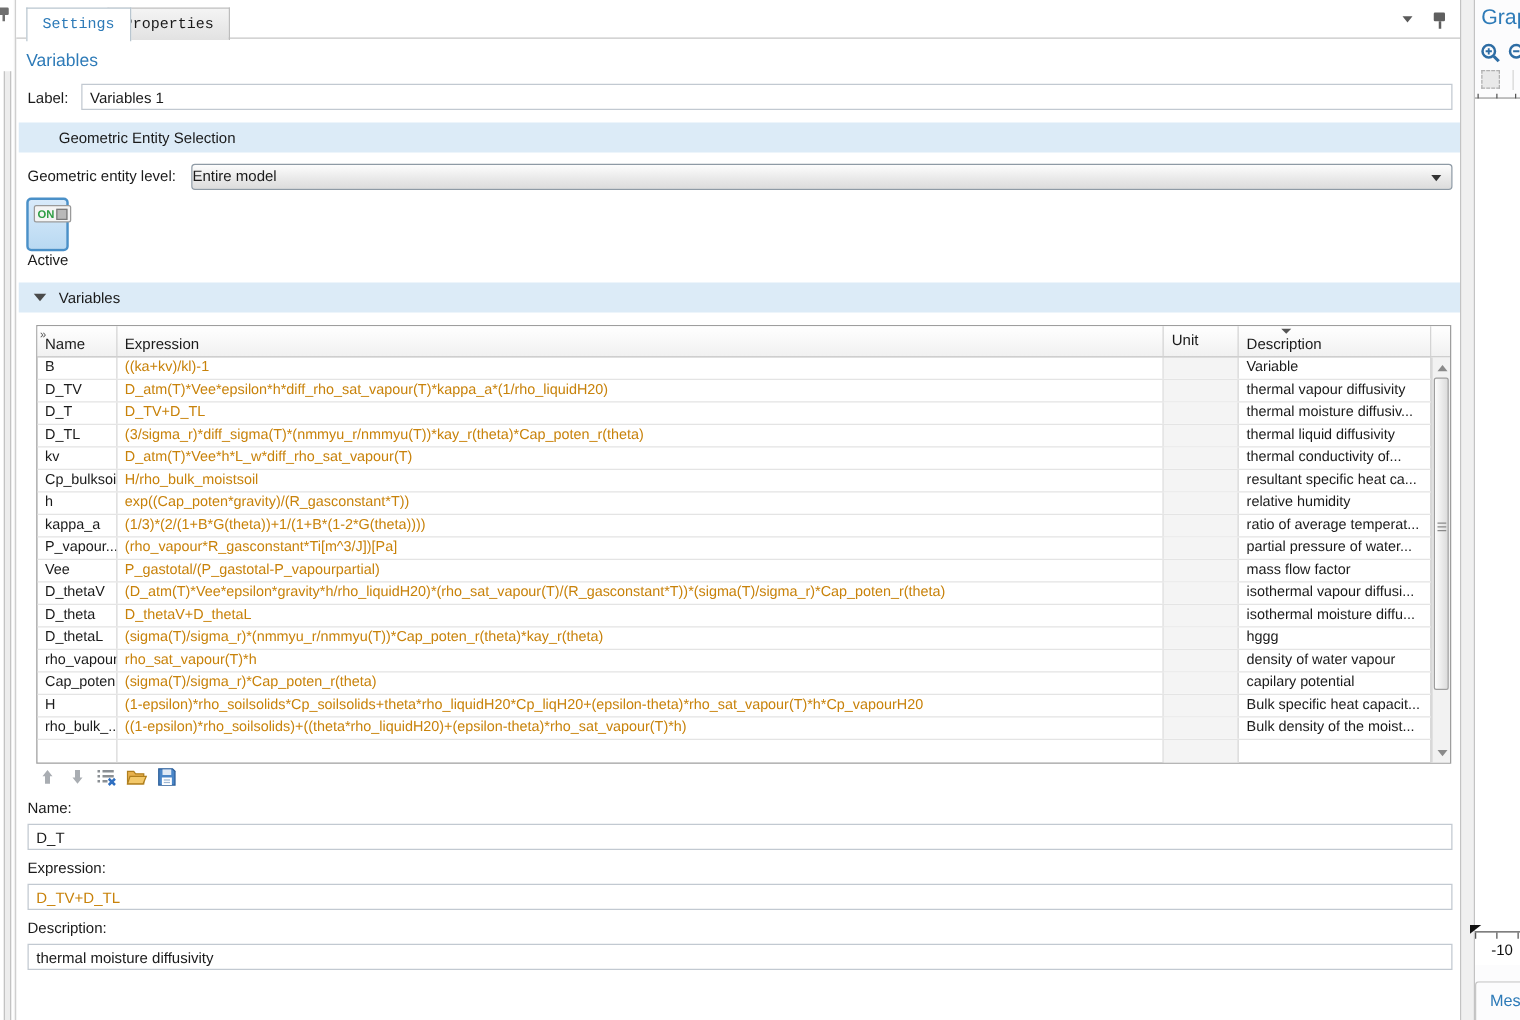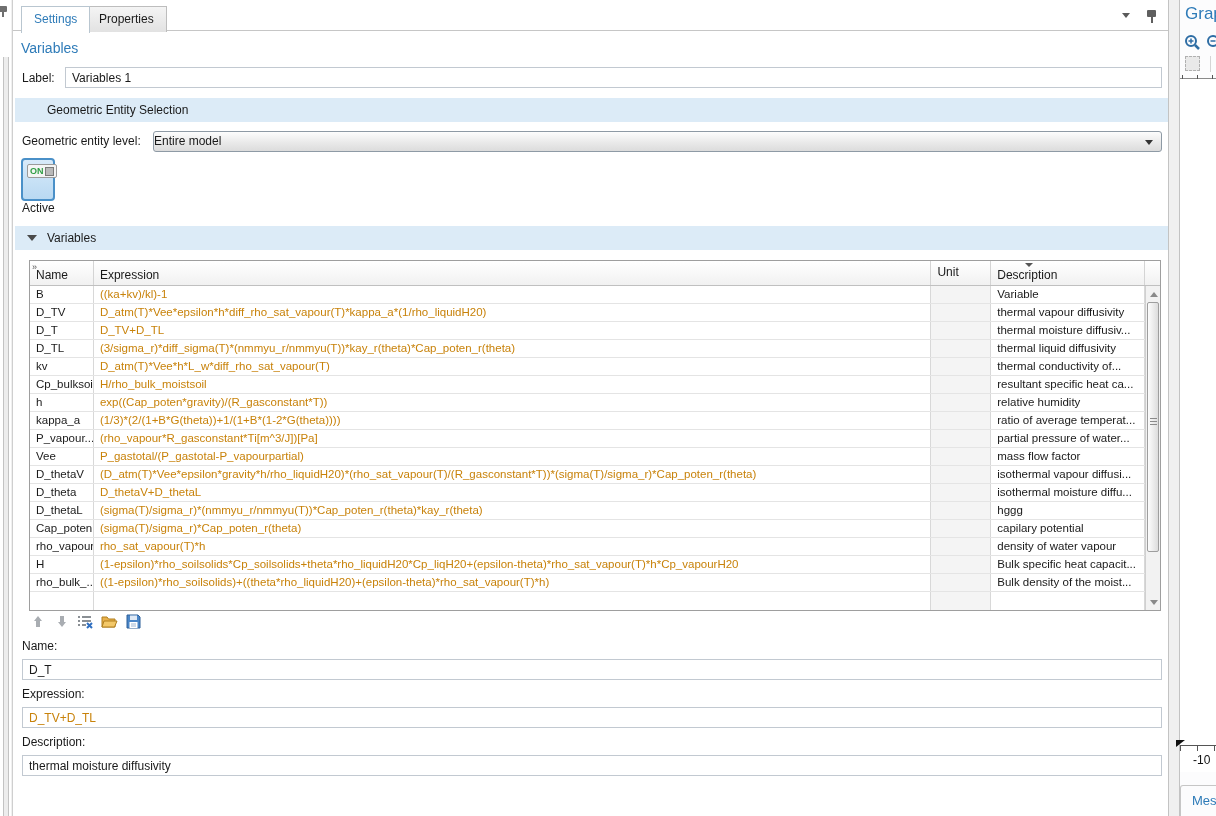--- a/index.html
+++ b/index.html
@@ -11,21 +11,21 @@
   .left-sliver { position:absolute; left:0; top:0; width:11px; height:816px; background:#ffffff; }
   .sliver-pin { position:absolute; left:-4px; top:5px; width:14px; height:13px; }
   .pin-glyph { position:relative; width:14px; height:13px; }
   .pin-glyph .head { position:absolute; left:3px; top:1px; width:8px; height:6px; background:#6f6f6f; border-radius:1px; }
   .pin-glyph .needle { position:absolute; left:6px; top:7px; width:2px; height:5px; background:#6f6f6f; }
   .sliver-edge { position:absolute; left:3px; top:57px; width:6px; height:759px; background:#ededed; border-left:1px solid #c3c3c3; border-right:1px solid #c3c3c3; }
 
   
   .settings-panel { position:absolute; left:12px; top:0; width:1157px; height:816px; background:#ffffff; border-left:1px solid #cfcfcf; border-right:1px solid #c3c3c3; }
   .tabbar { position:absolute; left:0; top:0; width:100%; height:31px; border-bottom:1px solid #c6c6c6; background:#ffffff; }
-  .tab { position:absolute; top:6px; height:26px; line-height:24px; padding:0 12px; border:1px solid #b9c6d0; border-bottom:none; }
+  .tab { position:absolute; top:6px; height:26px; line-height:24px; padding:0 12px; border:1px solid #b9c6d0; border-bottom:none;font-family:Liberation Mono, monospace; }
   .tab.active { left:8px; background:#ffffff; color:#2e7bb8; z-index:2; height:27px; }
   .tab.inactive { left:73px; background:linear-gradient(#f4f4f4,#e2e2e2); color:#1a1a1a; border-color:#bdbdbd; }
   .panel-top-icons { position:absolute; right:10px; top:10px; width:36px; height:16px; }
   .chevron-down { position:absolute; left:0; top:3px; width:0; height:0; border-left:4px solid transparent; border-right:4px solid transparent; border-top:5px solid #5a5a5a; }
   .panel-pin { position:absolute; right:2px; top:0px; }
   .panel-pin .head { width:9px; height:7px; background:#5f5f5f; border-radius:1px; }
   .panel-pin .needle { width:2px; height:6px; background:#5f5f5f; margin:0 auto; }
 
   .page-title { position:absolute; left:8px; top:40px; font-size:14px; color:#2e7bb8; }
 
@@ -270,31 +270,31 @@
             <div class="td col-scroll" style="border-right: none;"></div>
           </div>
           <div class="trow">
             <div class="td col-name name">D_thetaL</div>
             <div class="td col-expr expr">(sigma(T)/sigma_r)*(nmmyu_r/nmmyu(T))*Cap_poten_r(theta)*kay_r(theta)</div>
             <div class="td col-unit unit"></div>
             <div class="td col-desc desc">hggg</div>
             <div class="td col-scroll" style="border-right: none;"></div>
           </div>
           <div class="trow">
+            <div class="td col-name name">rho_vapour</div>
+            <div class="td col-expr expr">rho_sat_vapour(T)*h</div>
+            <div class="td col-unit unit"></div>
+            <div class="td col-desc desc">density of water vapour</div>
+            <div class="td col-scroll" style="border-right: none;"></div>
+          </div>
+          <div class="trow">
             <div class="td col-name name">Cap_poten</div>
             <div class="td col-expr expr">(sigma(T)/sigma_r)*Cap_poten_r(theta)</div>
             <div class="td col-unit unit"></div>
             <div class="td col-desc desc">capilary potential</div>
-            <div class="td col-scroll" style="border-right: none;"></div>
-          </div>
-          <div class="trow">
-            <div class="td col-name name">rho_vapour</div>
-            <div class="td col-expr expr">rho_sat_vapour(T)*h</div>
-            <div class="td col-unit unit"></div>
-            <div class="td col-desc desc">density of water vapour</div>
             <div class="td col-scroll" style="border-right: none;"></div>
           </div>
           <div class="trow">
             <div class="td col-name name">H</div>
             <div class="td col-expr expr">(1-epsilon)*rho_soilsolids*Cp_soilsolids+theta*rho_liquidH20*Cp_liqH20+(epsilon-theta)*rho_sat_vapour(T)*h*Cp_vapourH20</div>
             <div class="td col-unit unit"></div>
             <div class="td col-desc desc">Bulk specific heat capacit...</div>
             <div class="td col-scroll" style="border-right: none;"></div>
           </div>
           <div class="trow">

